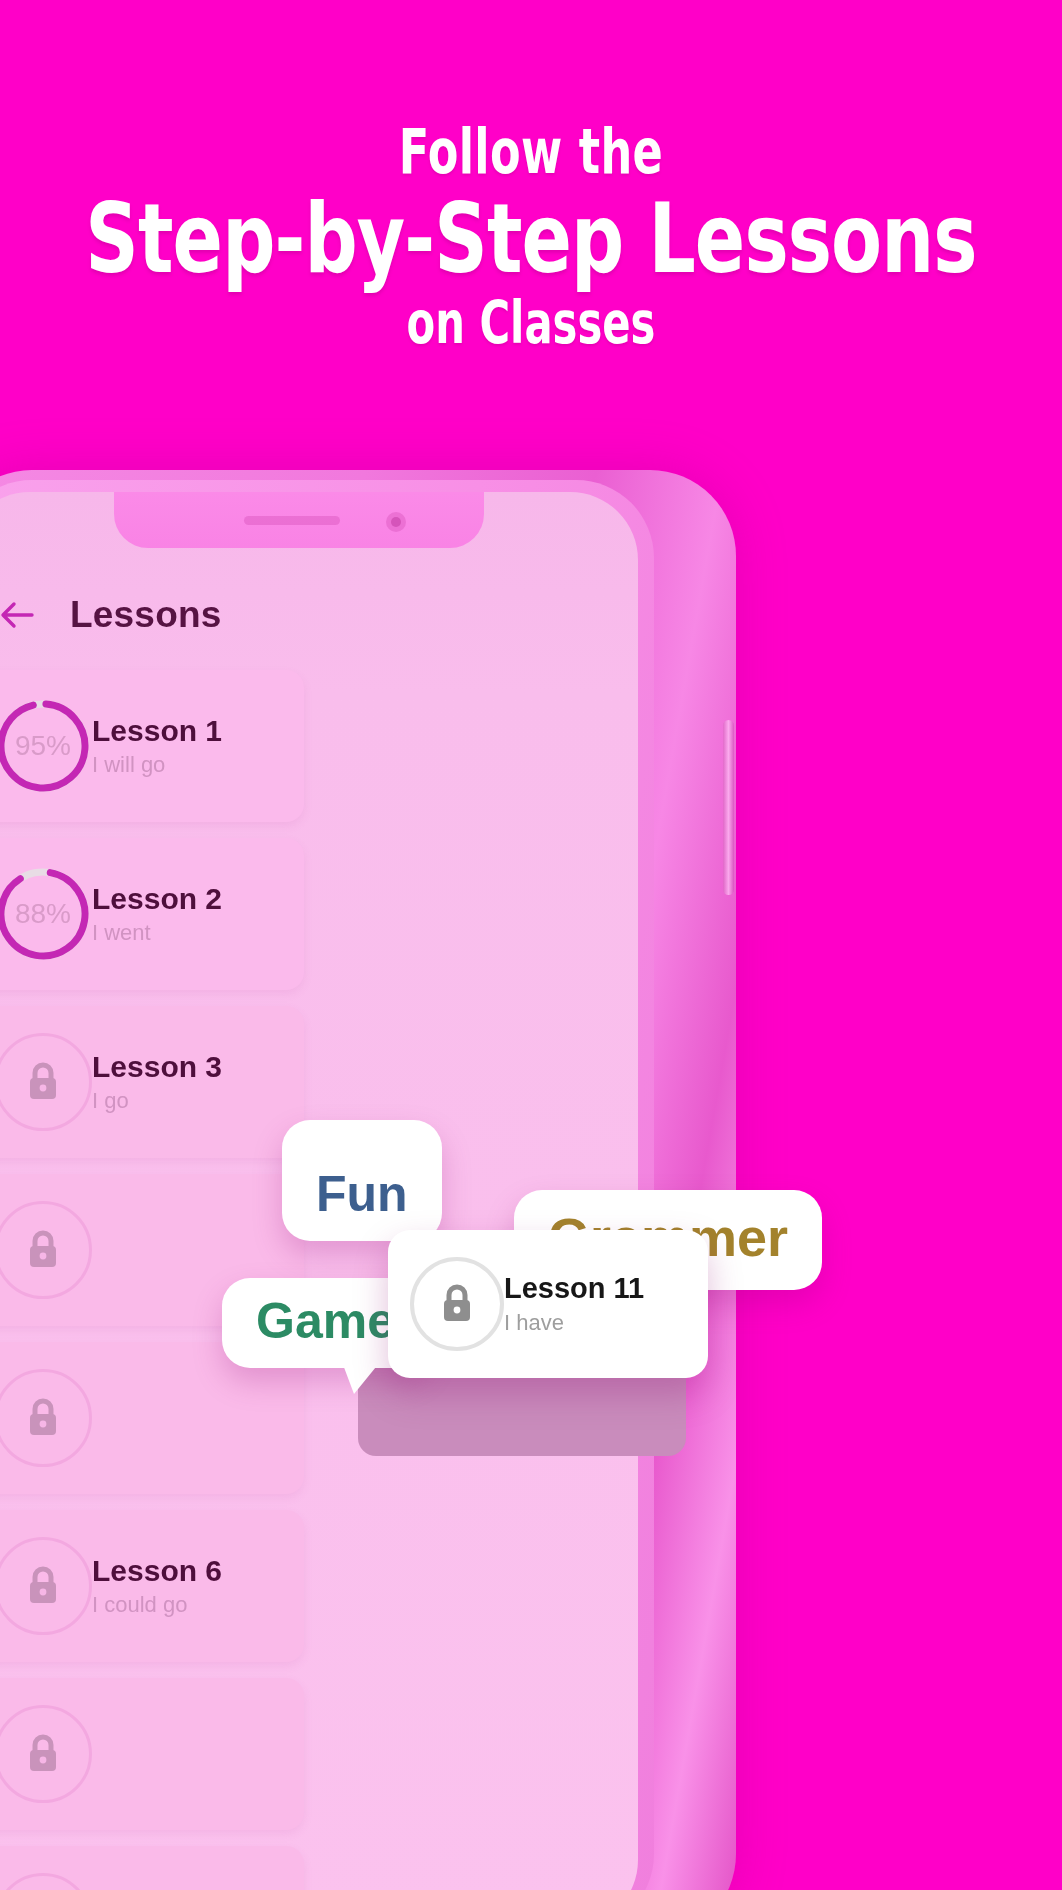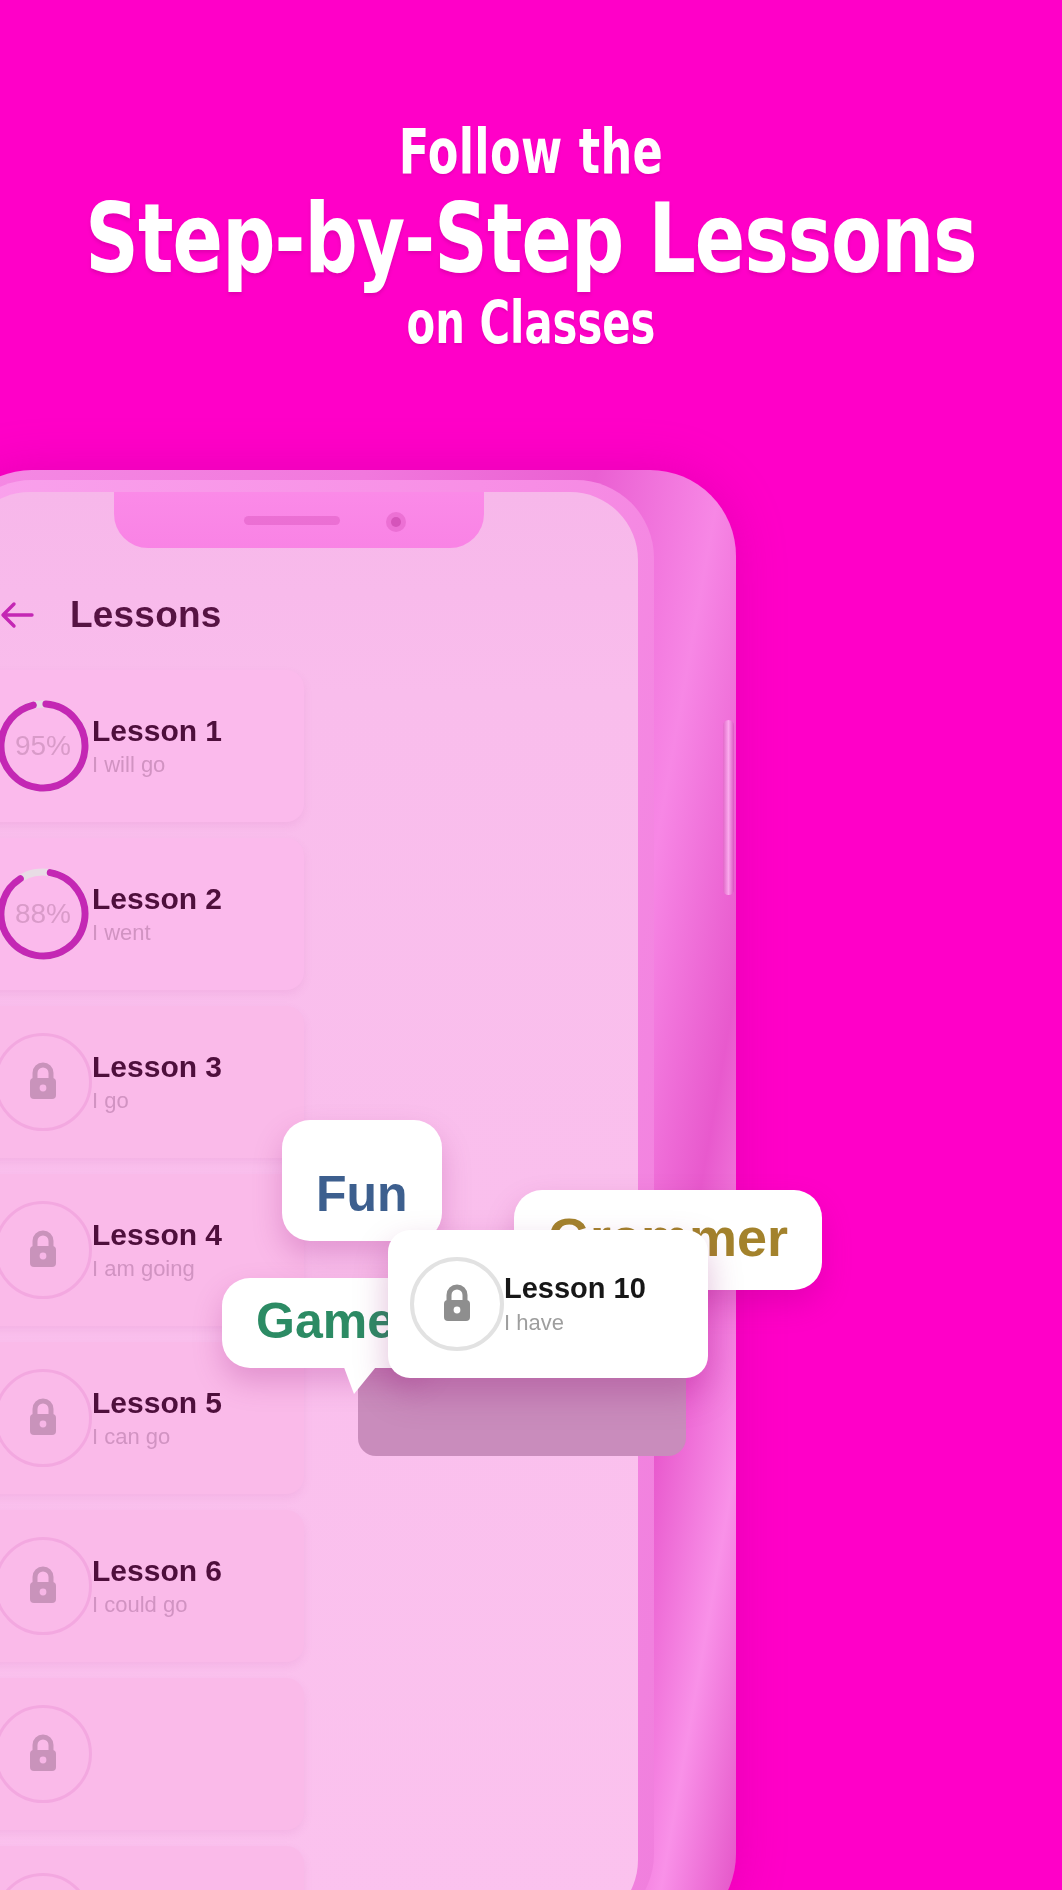--- a/index.html
+++ b/index.html
@@ -405,39 +405,31 @@
       <div class="lesson-card locked-dim">
         <div class="lock-circle">
           <span class="lock-icon">
             <svg width="40" height="44" viewBox="0 0 40 44">
               <path d="M12 18 V13 a8 8 0 0 1 16 0 V18" fill="none" stroke="#C993BB" stroke-width="5" stroke-linecap="round"></path>
               <rect x="7" y="18" width="26" height="21" rx="4" fill="#C993BB"></rect>
               <circle cx="20" cy="28" r="3.4" fill="#F6B6E6"></circle>
             </svg>
           </span>
         </div>
-        <div class="lesson-text">
-          <div class="lesson-title">Lesson 4</div>
-          <div class="lesson-sub">I am going</div>
-        </div>
       </div>
 
       <div class="lesson-card locked-dim">
         <div class="lock-circle">
           <span class="lock-icon">
             <svg width="40" height="44" viewBox="0 0 40 44">
               <path d="M12 18 V13 a8 8 0 0 1 16 0 V18" fill="none" stroke="#C993BB" stroke-width="5" stroke-linecap="round"></path>
               <rect x="7" y="18" width="26" height="21" rx="4" fill="#C993BB"></rect>
               <circle cx="20" cy="28" r="3.4" fill="#F6B6E6"></circle>
             </svg>
           </span>
-        </div>
-        <div class="lesson-text">
-          <div class="lesson-title">Lesson 5</div>
-          <div class="lesson-sub">I can go</div>
         </div>
       </div>
 
       <div class="lesson-card locked-dim">
         <div class="lock-circle">
           <span class="lock-icon">
             <svg width="40" height="44" viewBox="0 0 40 44">
               <path d="M12 18 V13 a8 8 0 0 1 16 0 V18" fill="none" stroke="#C993BB" stroke-width="5" stroke-linecap="round"></path>
               <rect x="7" y="18" width="26" height="21" rx="4" fill="#C993BB"></rect>
               <circle cx="20" cy="28" r="3.4" fill="#F6B6E6"></circle>
@@ -497,16 +489,16 @@
   <div class="lock-circle">
     <span class="lock-icon">
       <svg width="40" height="44" viewBox="0 0 40 44">
         <path d="M12 18 V13 a8 8 0 0 1 16 0 V18" fill="none" stroke="#8E8E8E" stroke-width="5" stroke-linecap="round"></path>
         <rect x="7" y="18" width="26" height="21" rx="4" fill="#8E8E8E"></rect>
         <circle cx="20" cy="28" r="3.4" fill="#FFFFFF"></circle>
       </svg>
     </span>
   </div>
   <div class="lesson-text">
-    <div class="lesson-title">Lesson 10</div>
+    <div class="lesson-title">Lesson 11</div>
     <div class="lesson-sub">I have</div>
   </div>
 </div>
 
 </body></html>

